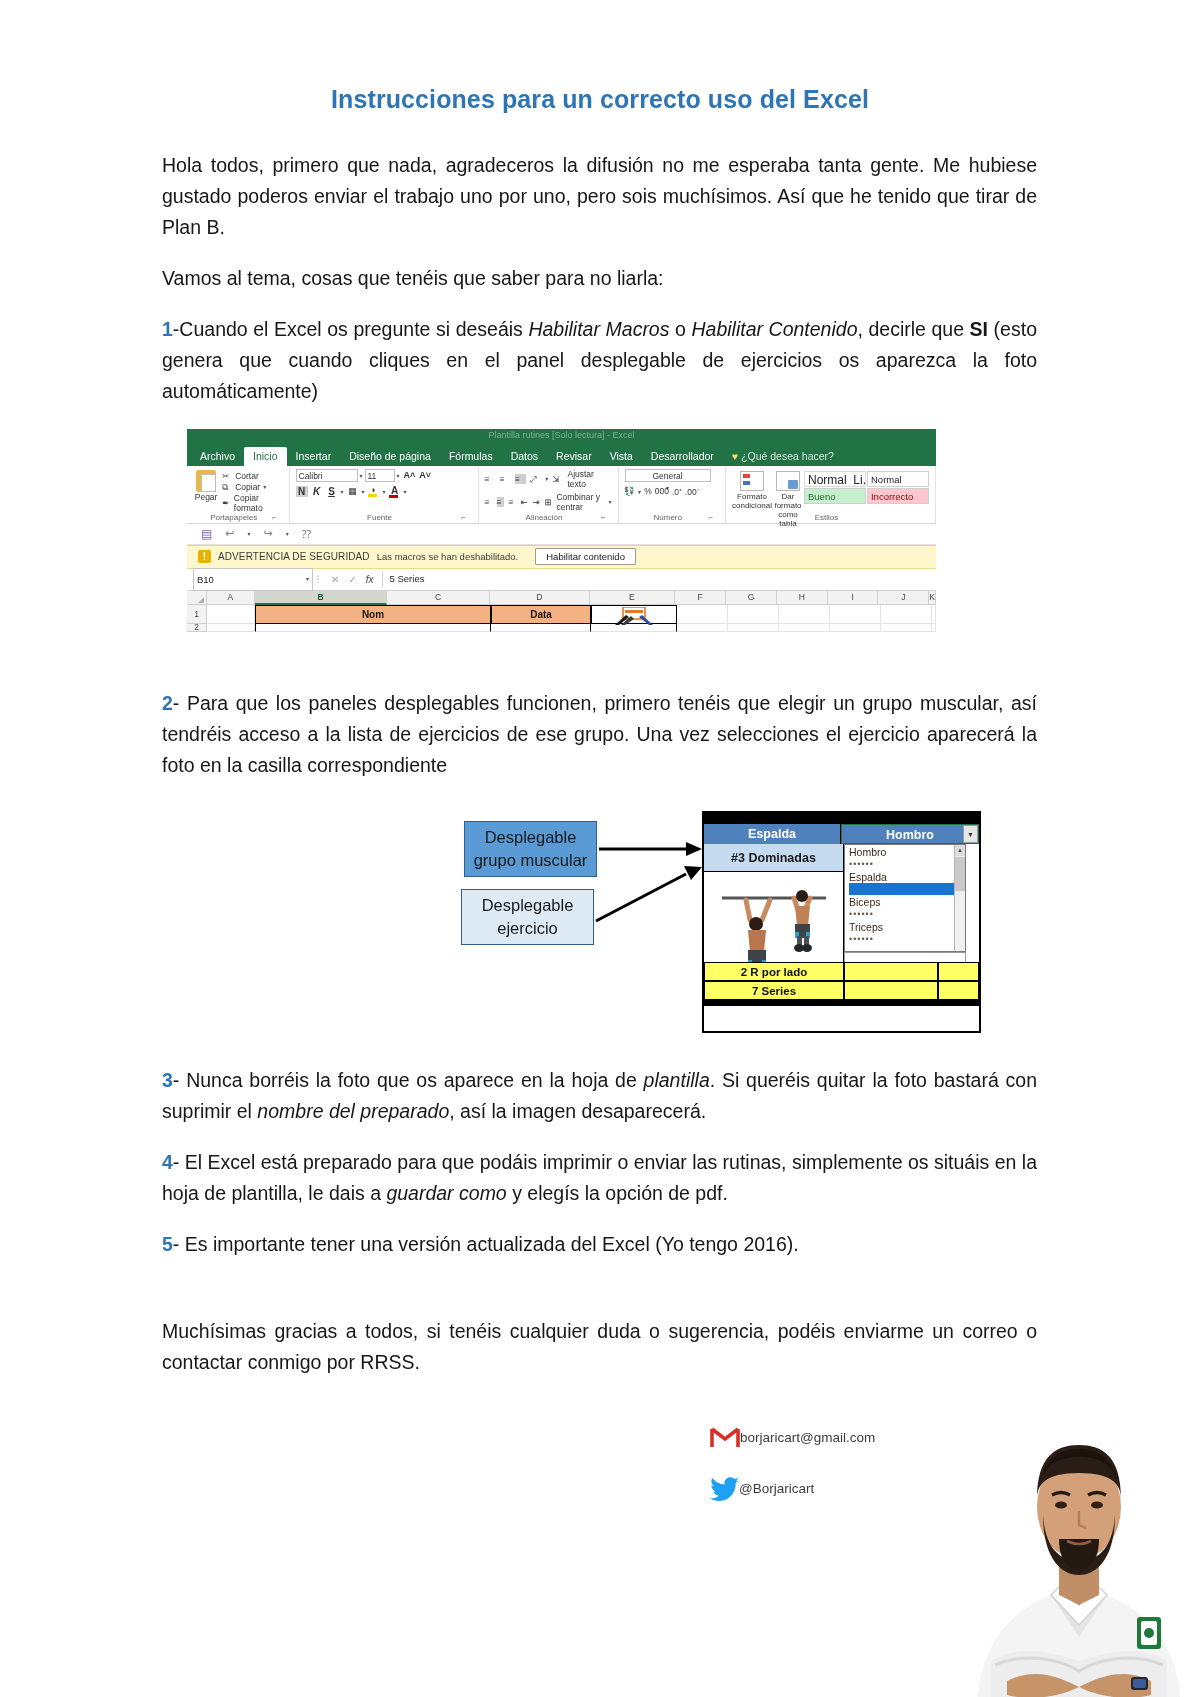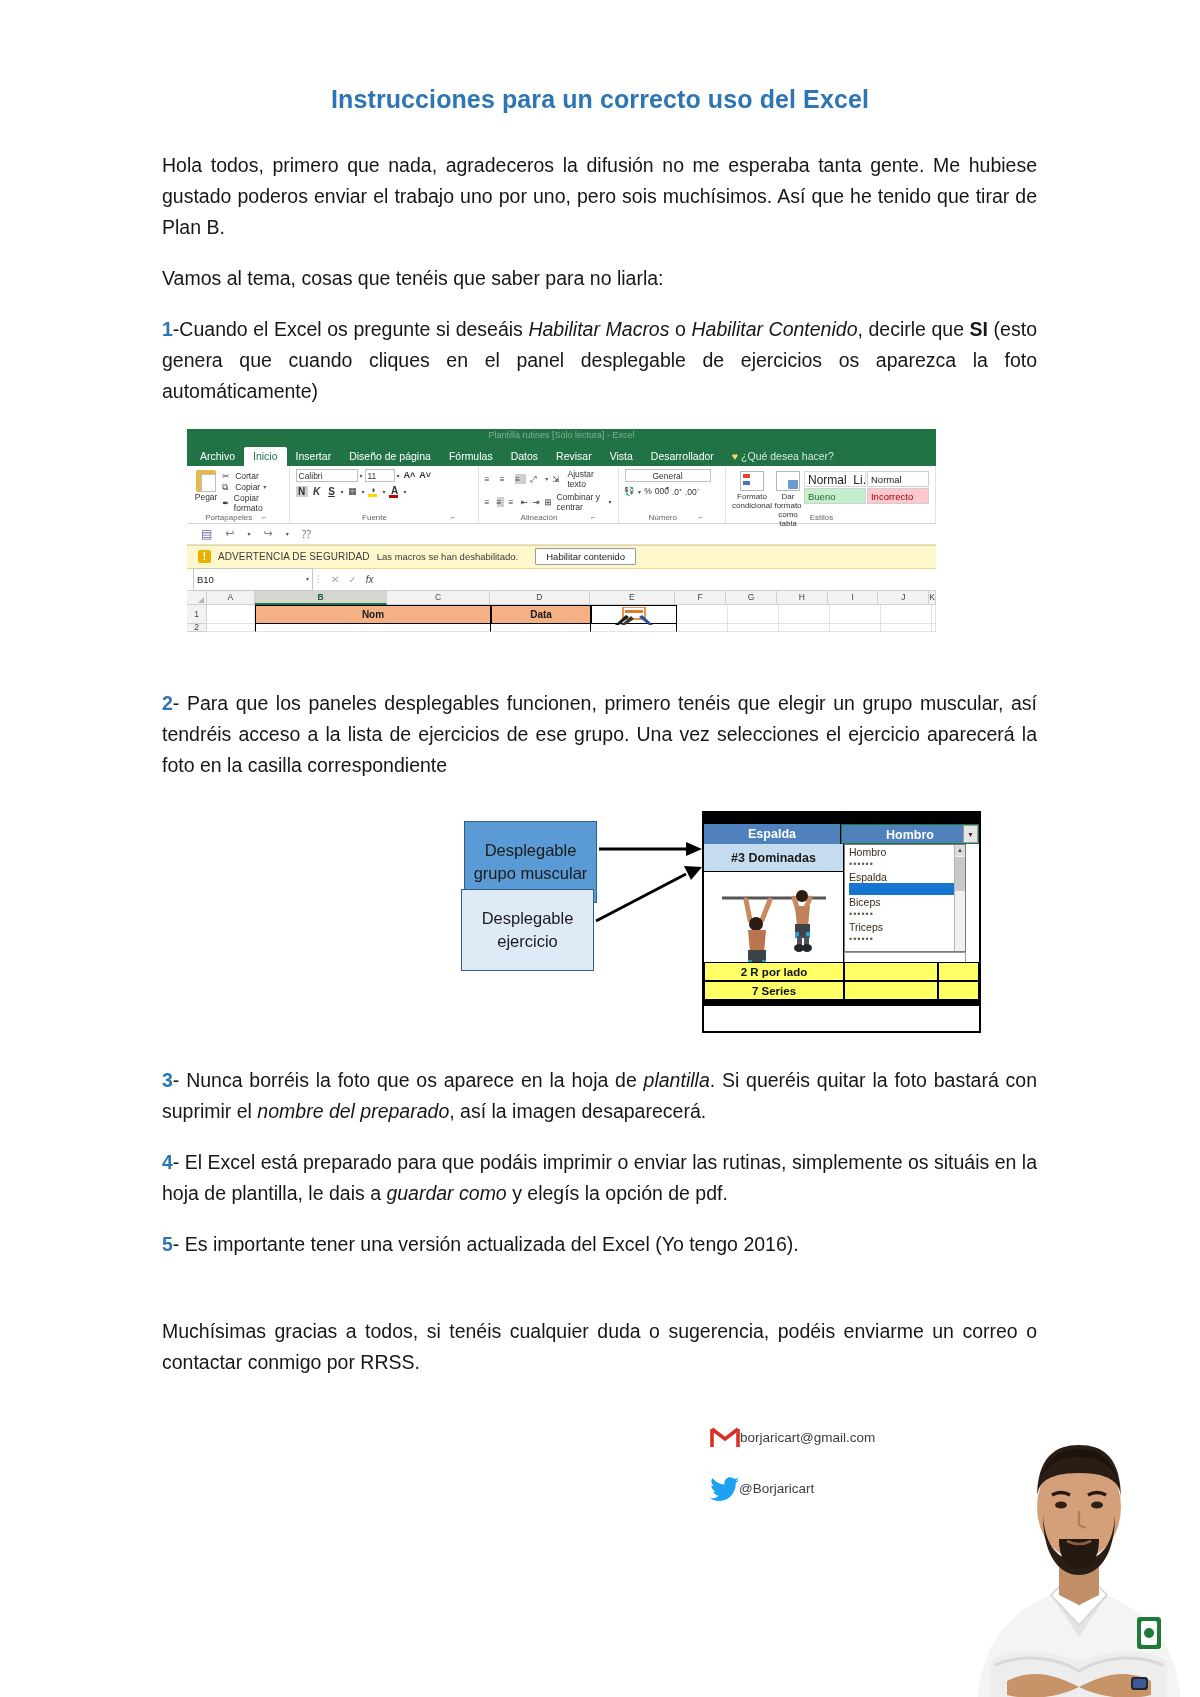--- a/index.html
+++ b/index.html
@@ -89,21 +89,21 @@
     position:relative;
   }
   .rb-group {
     position:relative;
     border-right:1px solid #e3e3e3;
     padding:3px 6px 0 6px;
     font-size:8.5px;
     color:#333;
   }
   .rb-label {
-    position:absolute; bottom:1px; left:0; right:18px;
+    position:absolute; bottom:1px; left:0; right:8px;
     text-align:center;
     font-size:8px; color:#666;
   }
   .rb-label .dlg { position:absolute; right:4px; bottom:0; color:#999; }
 
   .g-clip { width:103px; }
   .clip-row { display:flex; align-items:center; gap:3px; margin-bottom:1px; }
   .clip-ico { width:10px; height:10px; display:inline-block; }
   .paste-btn {
     width:30px; text-align:center; font-size:8.5px; color:#333;
@@ -247,21 +247,21 @@
 
   
   .dd-fig { position:relative; margin:30px 0 0 0; height:232px; }
   .cal-box {
     position:absolute;
     border:1px solid #2e5f8a;
     font-size:16.5px;
     color:#1a1a1a;
     text-align:center;
     line-height:23px;
-    padding:17px 0;
+    padding:4px 0;
   }
   .cal-box.b1 { left:302px; top:10px; width:133px; background:#5b9bd5; }
   .cal-box.b2 { left:299px; top:78px; width:133px; background:#deebf7; }
 
   .arrow-svg { position:absolute; left:0; top:0; }
 
   .xlbox {
     position:absolute; left:540px; top:0; width:279px; height:222px;
     border:2px solid #000; background:#fff;
   }
@@ -494,20 +494,21 @@
         <div class="namebox">
             <span>B10</span>
             <span class="caret">▾</span>
           </div>
         <div class="fx-sep">⋮</div>
         <div class="fx-btns">
           <span>✕</span>
           <span>✓</span>
           <span class="fx">fx</span>
         </div>
+        <div class="fbar">5 Series</div>
       </div>
 
       <div class="xl-grid">
         <div class="gr-head">
           <div class="gr-corner"></div>
           <div class="gr-col" style="width:48px">A</div>
           <div class="gr-col sel" style="width:133px">B</div>
           <div class="gr-col" style="width:103px">C</div>
           <div class="gr-col" style="width:100px">D</div>
           <div class="gr-col" style="width:86px">E</div>

